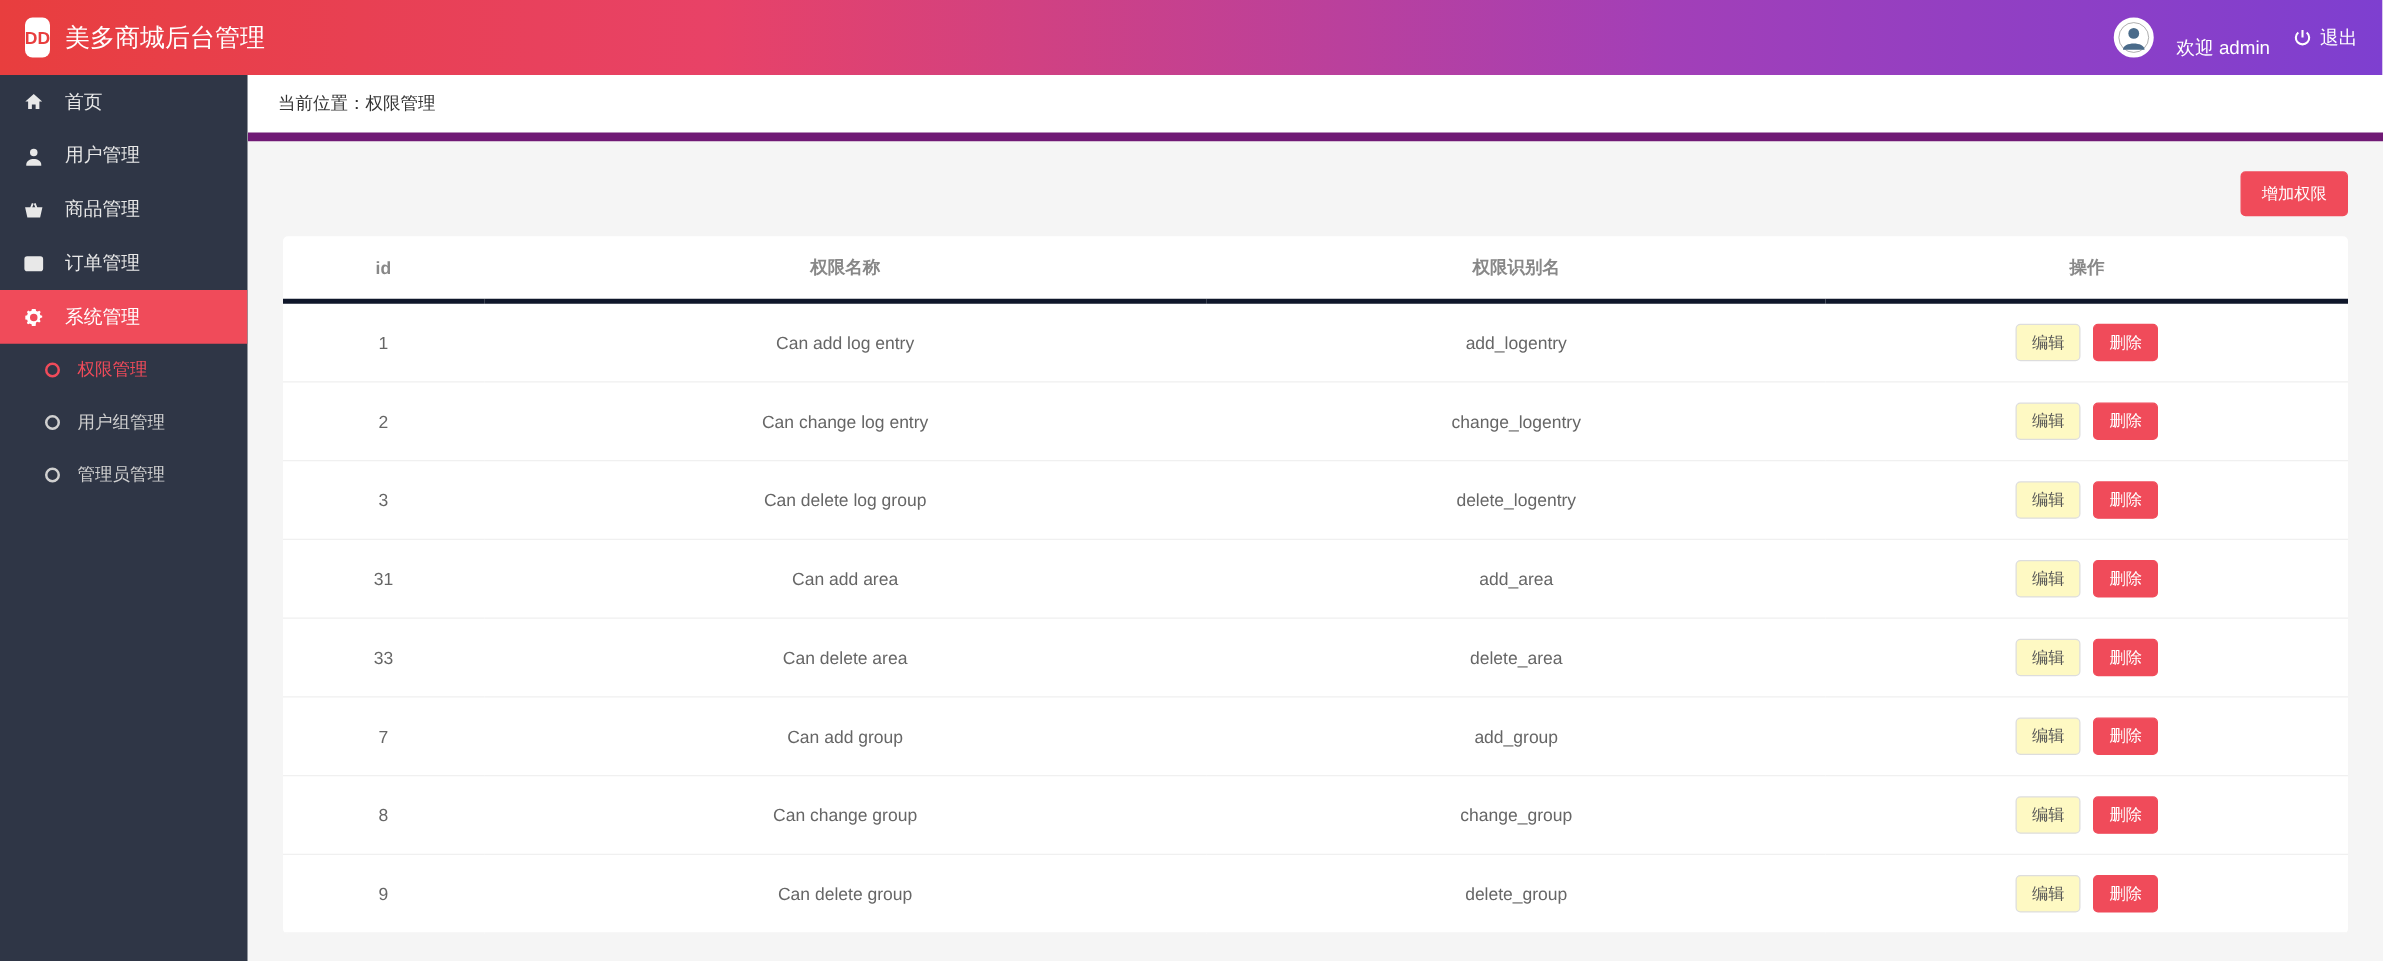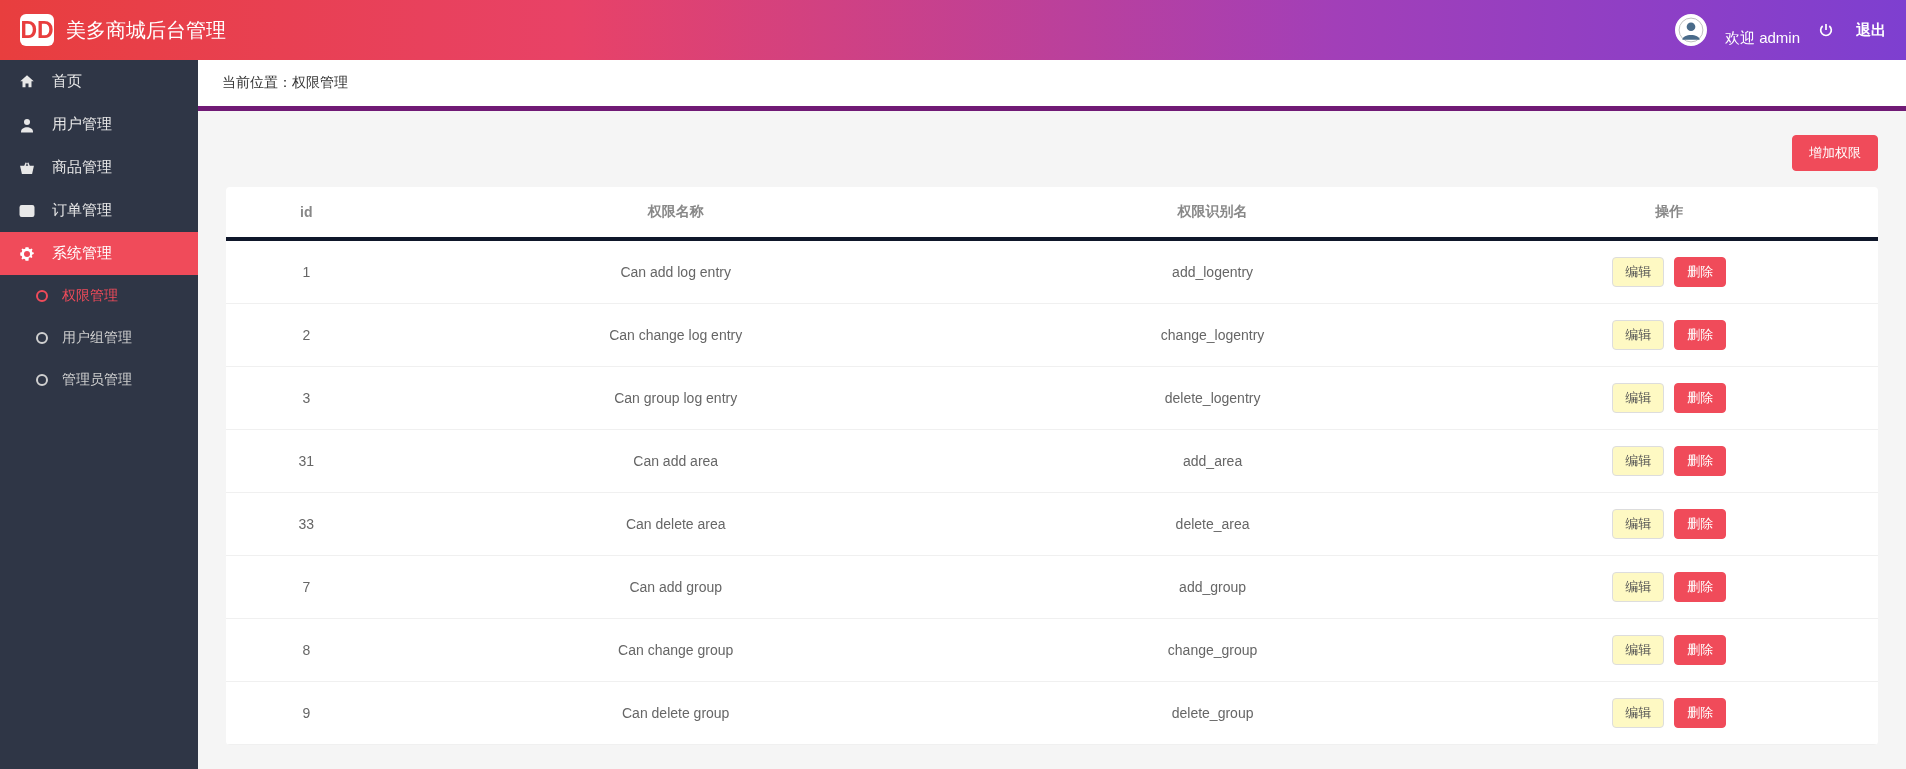--- a/index.html
+++ b/index.html
@@ -8,39 +8,39 @@
     .header {
       height: 60px;
       background: linear-gradient(90deg, #e83e3e 0%, #e84267 30%, #a23fb8 70%, #7e3fd0 100%);
       display: flex;
       align-items: center;
       padding: 0 20px;
       color: #fff;
     }
     .header-left { display: flex; align-items: center; gap: 12px; }
     .logo-box {
-      width: 34px; height: 32px;
+      width: 20px; height: 32px;
       background: #fff;
       border-radius: 6px;
       display: flex; align-items: center; justify-content: center;
       color: #e83e3e;
       font-weight: bold;
-      font-size: 23px;
+      font-size: 14px;
     }
     .site-title { font-size: 20px; font-weight: 500; }
     .header-right { margin-left: auto; display: flex; align-items: center; gap: 18px; }
     .avatar {
       width: 32px; height: 32px; border-radius: 50%;
       background: #fff;
       border: 2px solid #fff;
       display: flex; align-items: center; justify-content: center;
     }
     .avatar svg { width: 26px; height: 26px; }
     .welcome { font-size: 15px; margin-top: 16px; }
-    .logout { display: flex; align-items: center; gap: 22px; cursor: pointer; font-size: 15px; font-weight: bold; }
+    .logout { display: flex; align-items: center; gap: 6px; cursor: pointer; font-size: 15px; }
     .logout svg { width: 16px; height: 16px; }
     
     .layout { display: flex; height: calc(100vh - 60px); }
     
     .sidebar {
       width: 198px;
       background: #2f3646;
       color: #fff;
       flex-shrink: 0;
       overflow-y: auto;
@@ -72,21 +72,21 @@
     .main {
       flex: 1;
       background: #f5f5f5;
       overflow-y: auto;
     }
     .breadcrumb {
       background: #fff;
       padding: 14px 24px;
       font-size: 14px;
       color: #333;
-      border-bottom: 5px solid #701a75;
+      border-bottom: 7px solid #701a75;
     }
     .content { padding: 24px 28px; }
     .action-bar { display: flex; justify-content: flex-end; margin-bottom: 16px; }
     .btn {
       padding: 8px 16px;
       border-radius: 4px;
       border: 1px solid #ddd;
       background: #fef9c3;
       cursor: pointer;
       font-size: 13px;
@@ -234,21 +234,21 @@
     <td>change_logentry</td>
     <td>
       <div class="actions-cell">
         <button class="btn btn-sm">编辑</button>
         <button class="btn btn-sm btn-danger">删除</button>
       </div>
     </td>
               </tr>
               <tr>
     <td>3</td>
-    <td>Can group log entry</td>
+    <td>Can delete log group</td>
     <td>delete_logentry</td>
     <td>
       <div class="actions-cell">
         <button class="btn btn-sm">编辑</button>
         <button class="btn btn-sm btn-danger">删除</button>
       </div>
     </td>
               </tr>
               <tr>
     <td>31</td>

